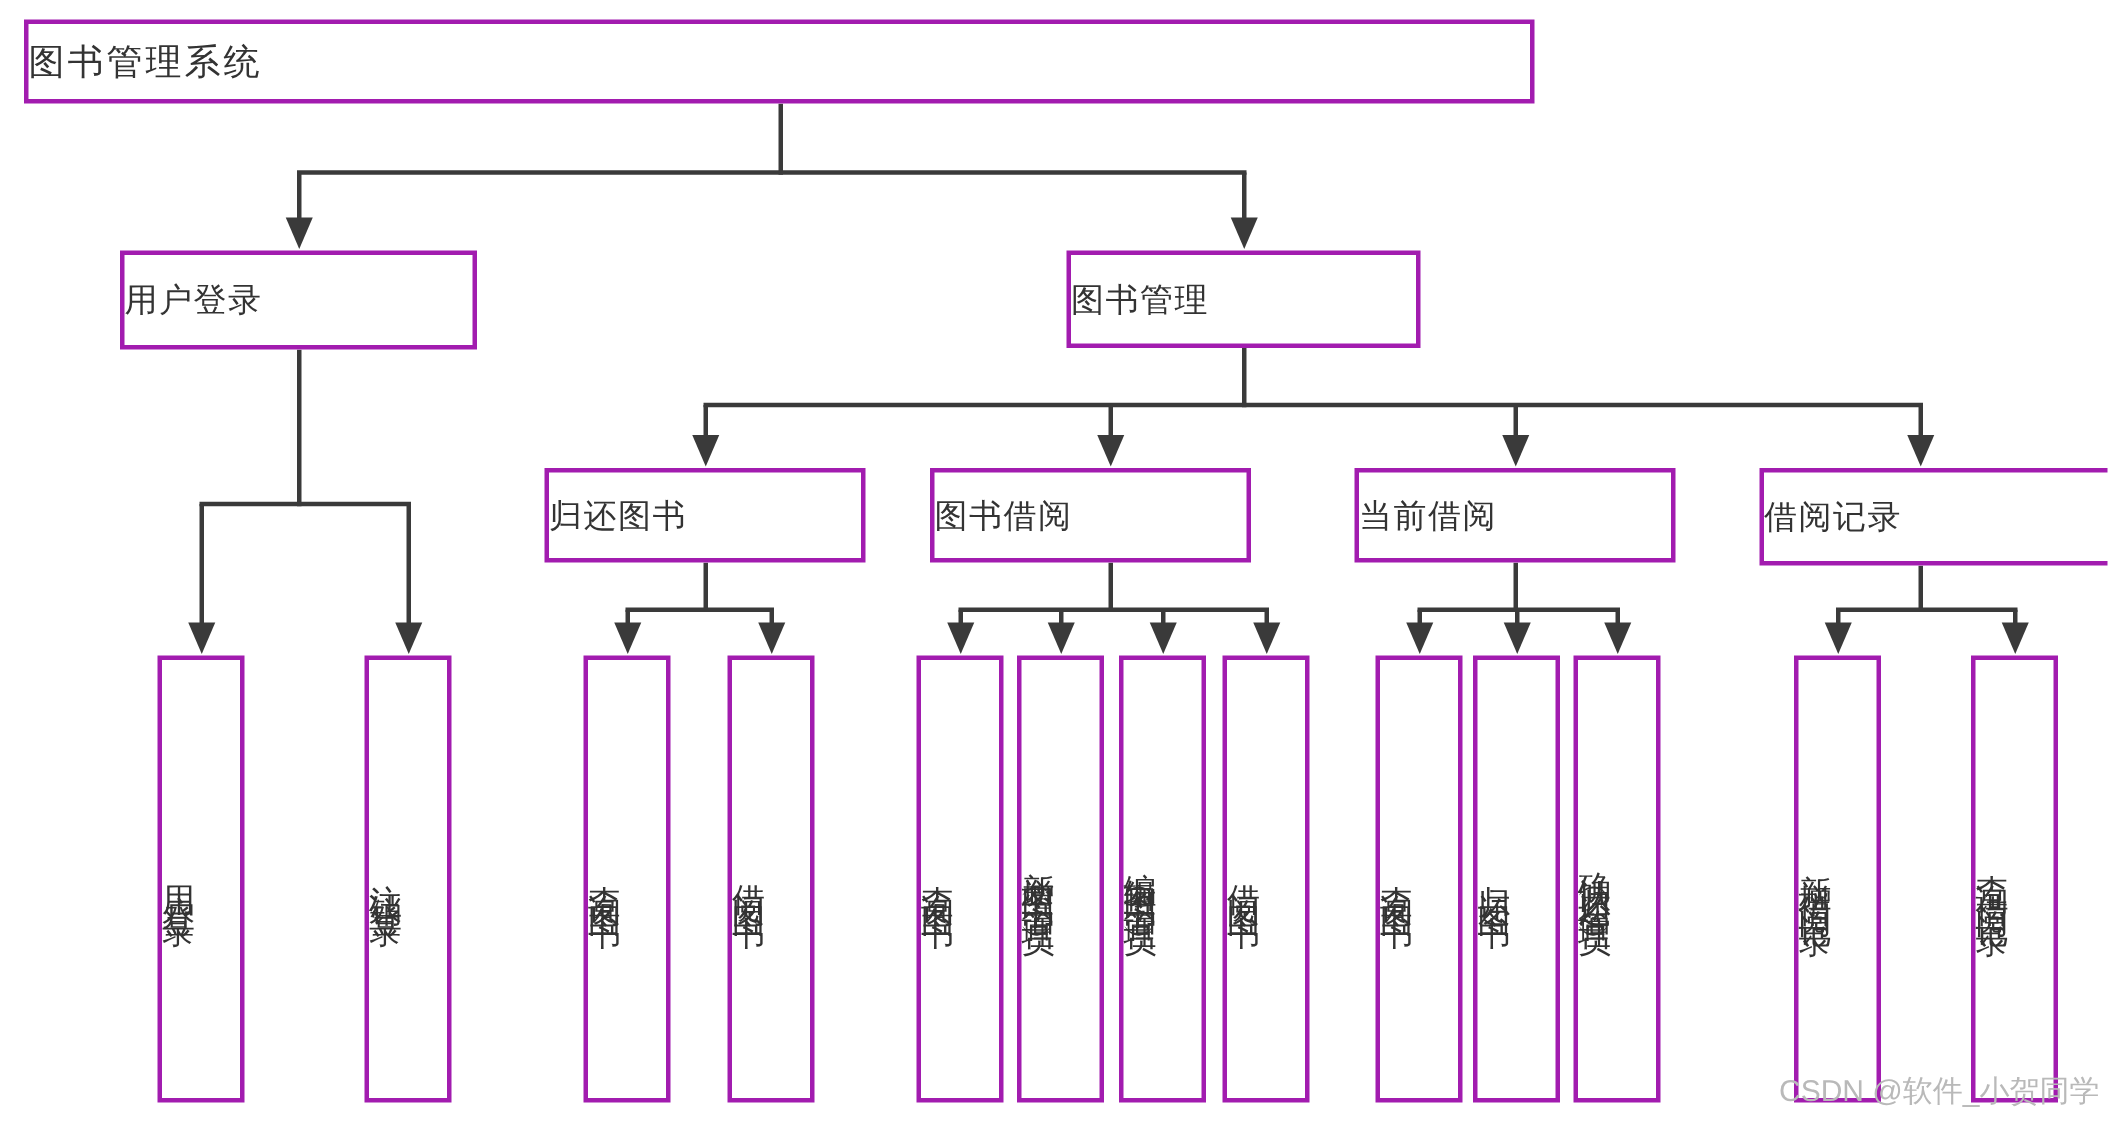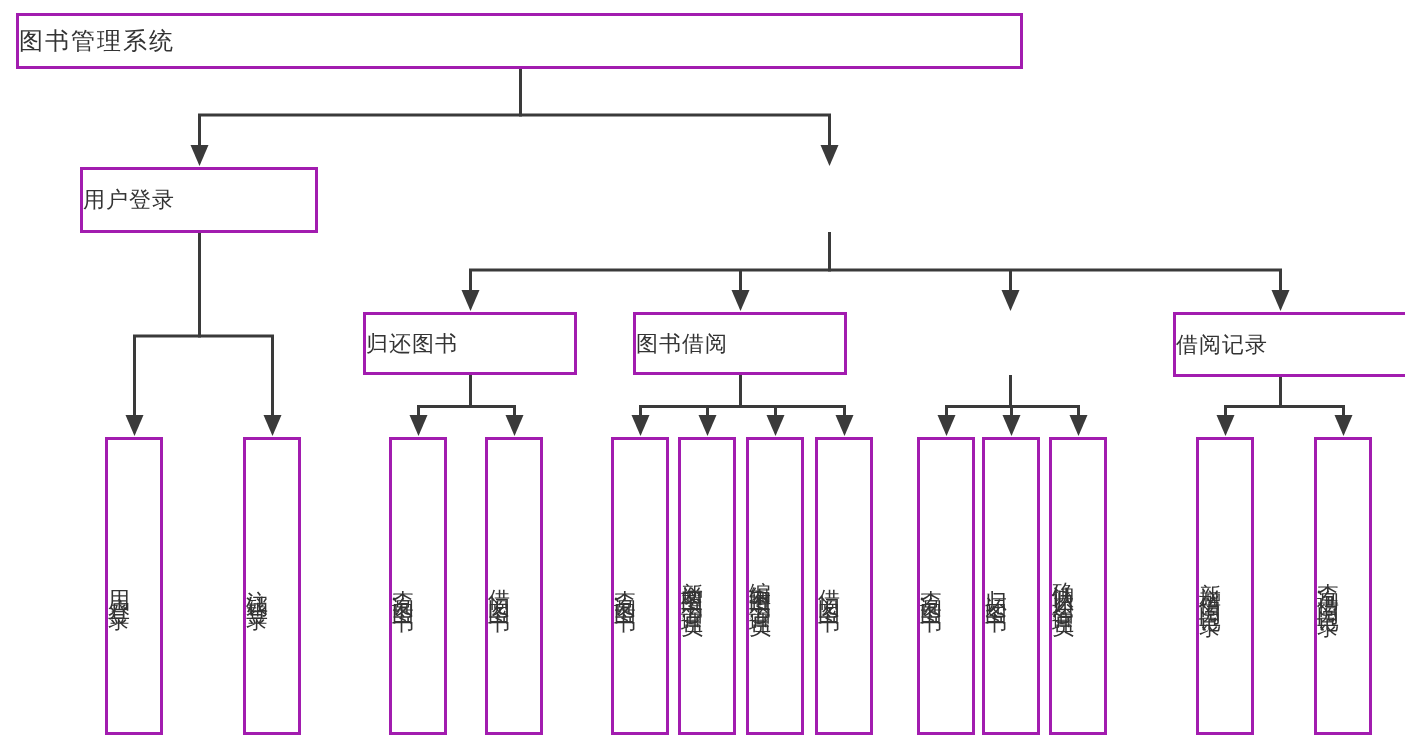--- a/index.html
+++ b/index.html
@@ -121,26 +121,32 @@
     </g>
   </svg>
 
   <div class="node root" style="left:16px; top:13px; width:1007px; height:56px;">
     <span>图书管理系统</span>
   </div>
 
   <div class="node" style="left:80px; top:167px; width:238px; height:66px;">
     <span>用户登录</span>
   </div>
+  <div class="node" style="left:711px; top:167px; width:236px; height:65px;">
+    <span>图书管理</span>
+  </div>
 
   <div class="node" style="left:363px; top:312px; width:214px; height:63px;">
     <span>归还图书</span>
   </div>
-  <div class="node" style="left:633px; top:312px; width:214px; height:63px;">
+  <div class="node" style="left:620px; top:312px; width:214px; height:63px;">
     <span>图书借阅</span>
+  </div>
+  <div class="node" style="left:903px; top:312px; width:214px; height:63px;">
+    <span>当前借阅</span>
   </div>
   <div class="node" style="left:1173px; top:312px; width:254px; height:65px;">
     <span>借阅记录</span>
   </div>
 
   <div class="node leaf" style="left:105px; top:437px; width:58px; height:298px;">
     <span>用户登录</span>
   </div>
   <div class="node leaf" style="left:243px; top:437px; width:58px; height:298px;">
     <span>注销登录</span>
@@ -176,14 +182,15 @@
     <span>确认归还（管理员）</span>
   </div>
 
   <div class="node leaf" style="left:1196px; top:437px; width:58px; height:298px;">
     <span>新增借阅记录</span>
   </div>
   <div class="node leaf" style="left:1314px; top:437px; width:58px; height:298px;">
     <span>查询借阅记录</span>
   </div>
 
+  <div class="watermark">CSDN @软件_小贺同学</div>
 
 </div>
 
 </body></html>

